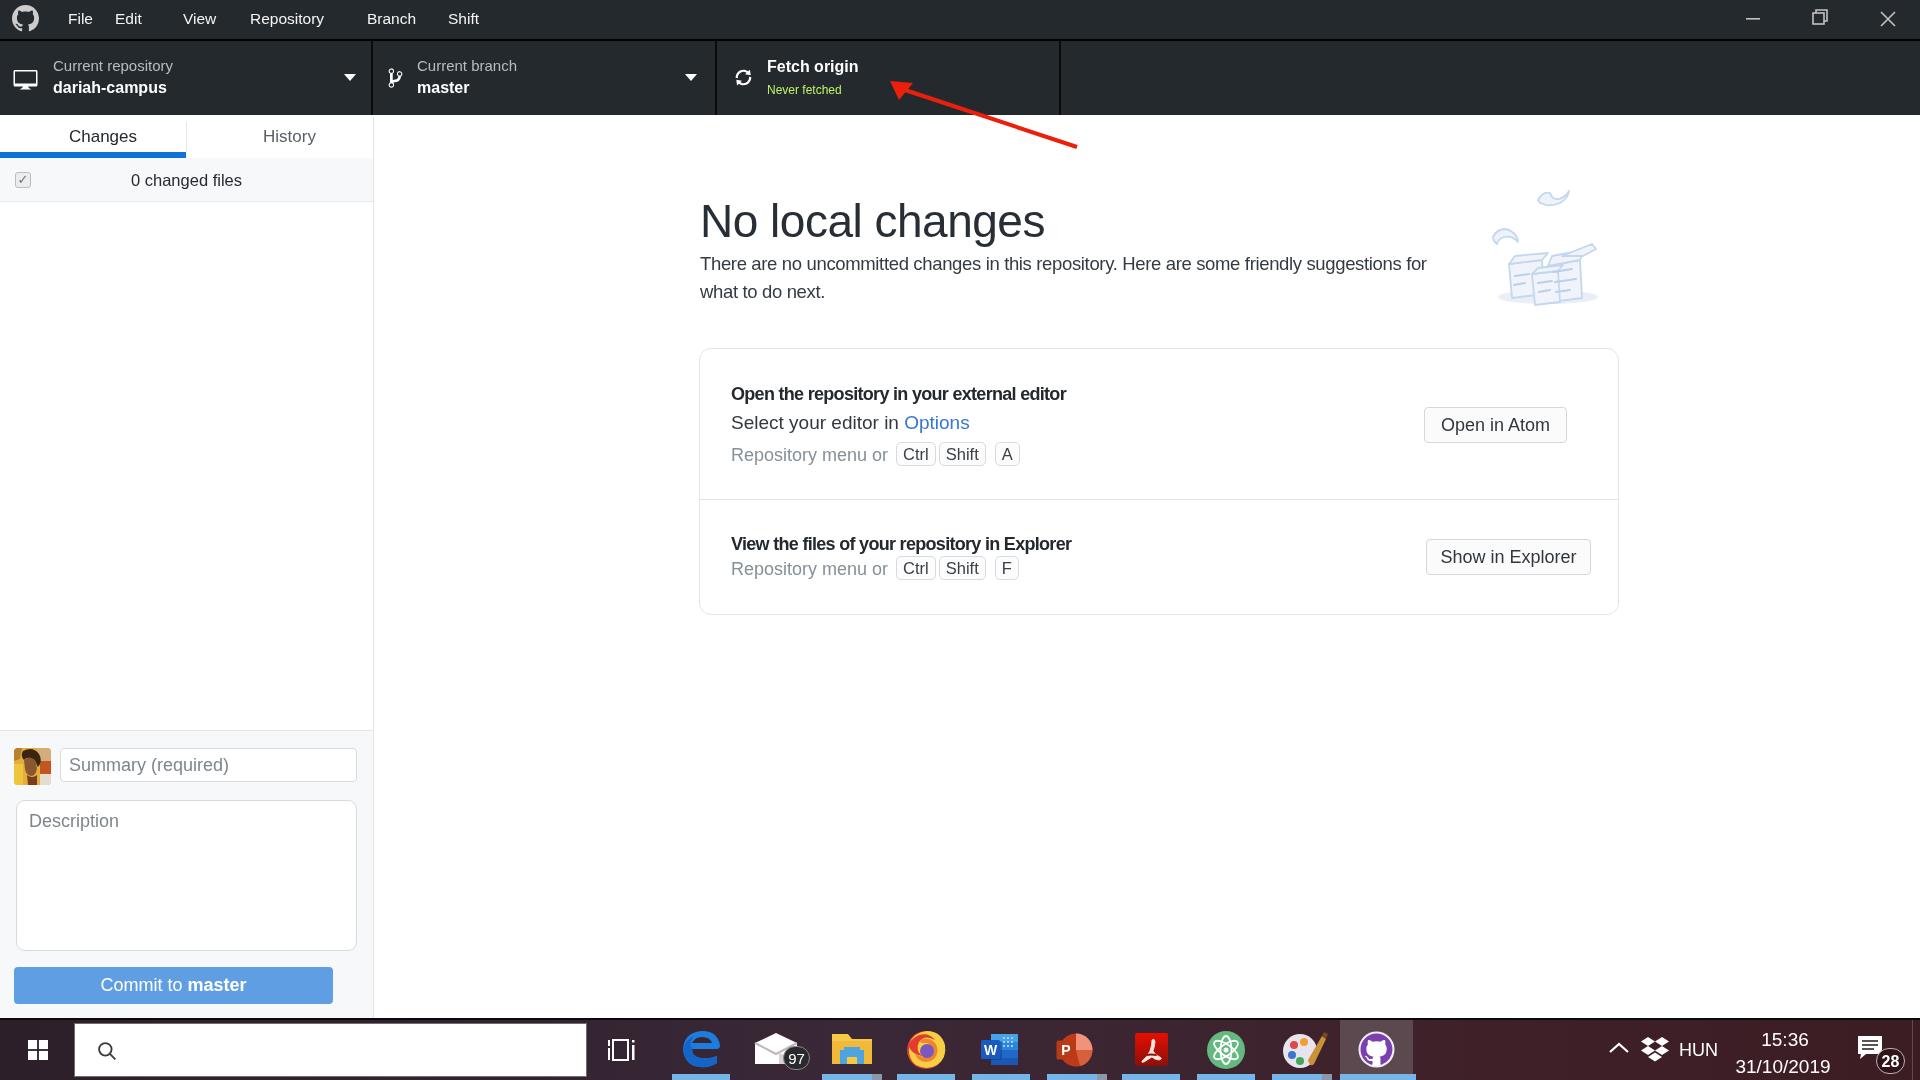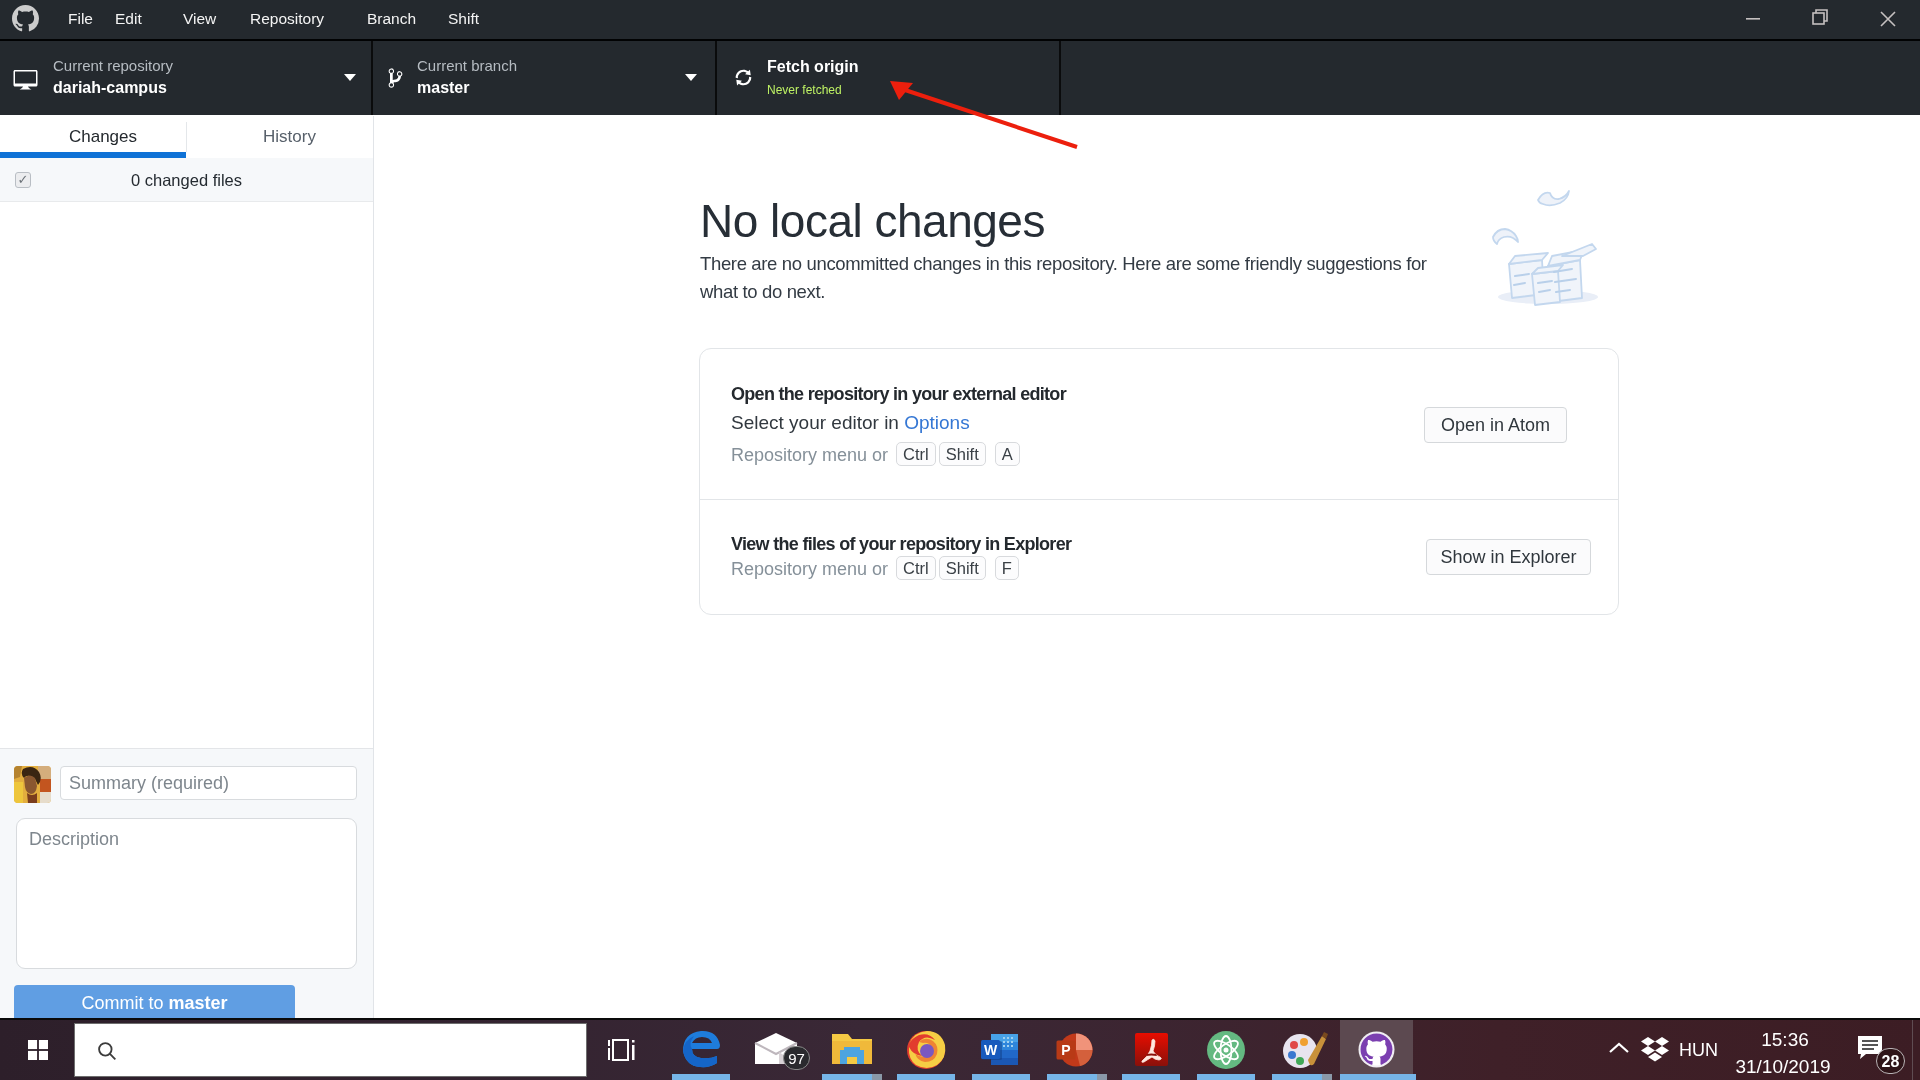--- a/index.html
+++ b/index.html
@@ -20,24 +20,24 @@
   .tsub   { color:#bef264; font-size:12px; }
   .caret { position:absolute; width:0; height:0; border-left:6.5px solid transparent; border-right:6.5px solid transparent; border-top:7px solid #fff; }
   
   #tabbar { position:absolute; left:0; top:116px; width:373px; height:42px; background:#fff; }
   #sidebar-border { position:absolute; left:373px; top:116px; width:1px; height:904px; background:#e1e4e8; }
   .tab { position:absolute; top:0; height:42px; line-height:42px; text-align:center; font-size:17px;padding-left:20px; }
   #tab-underline { position:absolute; left:0; top:36px; width:186px; height:6px; background:#0f72d6; }
   #filesrow { position:absolute; left:0; top:158px; width:373px; height:44px; background:#f6f8fa; border-bottom:1px solid #e8eaec; }
   #checkbox { position:absolute; left:15px; top:14px; width:16px; height:16px; background:#ecedef; border:1px solid #b9bec4; border-radius:3px; color:#6b7177; font-size:13px; line-height:14px; text-align:center; }
   
-  #commitarea { position:absolute; left:0; top:748px; width:373px; height:290px; background:#f6f8fa; border-top:1px solid #e3e5e8; }
+  #commitarea { position:absolute; left:0; top:730px; width:373px; height:290px; background:#f6f8fa; border-top:1px solid #e3e5e8; }
   #summary { position:absolute; left:60px; top:17px; width:297px; height:34px; background:#fff; border:1px solid #d8dbde; border-radius:4px; color:#7e868d; font-size:18px; line-height:32px; padding-left:8px; }
   #description { position:absolute; left:16px; top:69px; width:341px; height:151px; background:#fff; border:1px solid #d8dbde; border-radius:9px; color:#7e868d; font-size:18px; padding:10px 12px; }
-  #commitbtn { position:absolute; left:14px; top:236px; width:281px; height:37px; background:#609ee3; border-radius:4px; color:#fff; font-size:18px; text-align:center; line-height:37px; }
+  #commitbtn { position:absolute; left:14px; top:236px; width:319px; height:37px; background:#609ee3; border-radius:4px; color:#fff; font-size:18px; text-align:center; line-height:37px; }
   
   #main { position:absolute; left:374px; top:116px; width:1546px; height:904px; background:#fff; }
   #h1 { position:absolute; left:700px; top:194px; font-size:46px; font-weight:400; color:#272e36; letter-spacing:-0.5px; }
   #para { position:absolute; left:700px; top:250px; width:860px; font-size:18.5px; letter-spacing:-0.35px; line-height:28px; color:#333b44; }
   #card { position:absolute; left:699px; top:348px; width:920px; height:267px; border:1px solid #e2e5e8; border-radius:12px; background:#fff; }
   #carddiv { position:absolute; left:0px; top:150px; width:918px; height:1px; background:#e2e5e8; }
   .rowtitle { position:absolute; left:31px; font-size:18px; font-weight:bold; letter-spacing:-0.7px; color:#24292e; }
   .rowsub { position:absolute; left:31px; font-size:19px; color:#31383f; }
   .rowgray { position:absolute; left:31px; font-size:18px; color:#859099; }
   .kbd { display:inline-block; height:24px; line-height:22px; border:1px solid #d8dadd; border-radius:5px; background:#fcfcfd; color:#3a4046; font-size:16.5px; padding:0 6px; margin-left:3px; vertical-align:middle; position:relative; top:-2px; }

